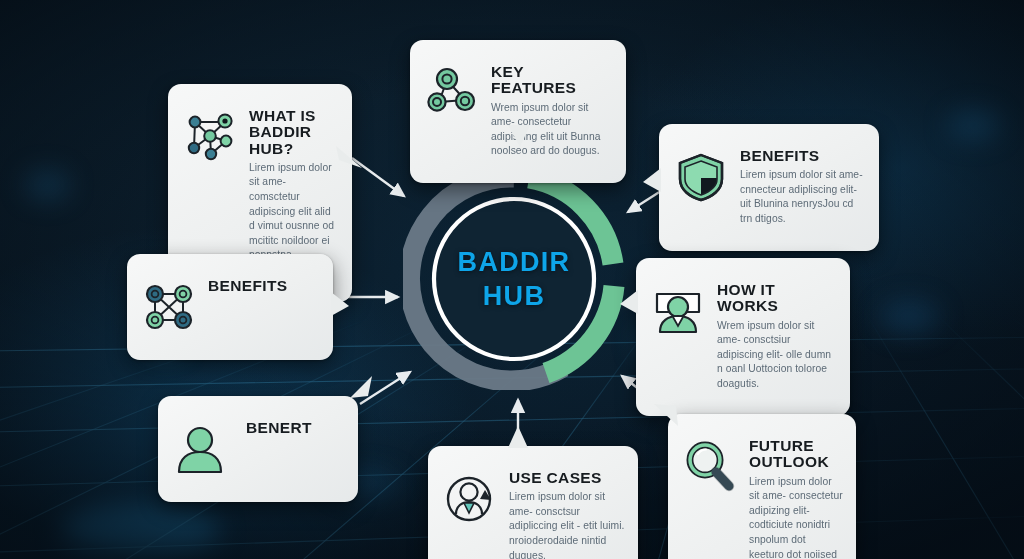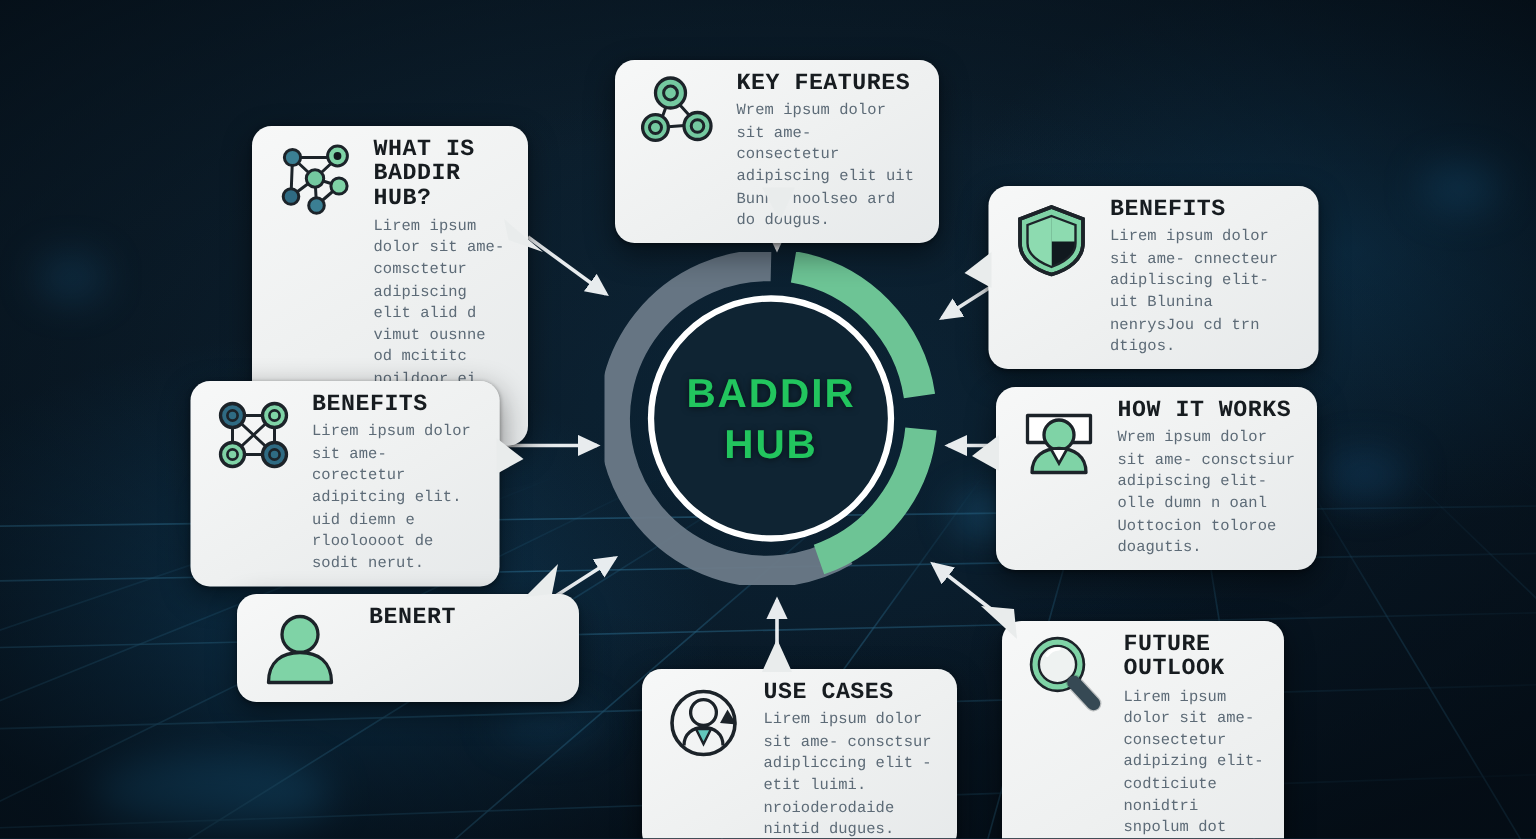--- a/index.html
+++ b/index.html
@@ -22,54 +22,53 @@
     background:radial-gradient(ellipse 70% 65% at 50% 45%, rgba(0,0,0,0) 45%, rgba(3,10,17,.75) 100%);}
   .grid-floor{position:absolute;left:-12%;right:-12%;bottom:-6px;height:250px;opacity:.55;}
   .blob{position:absolute;border-radius:50%;filter:blur(13px);pointer-events:none;}
 
   
   #hub{position:absolute;left:403px;top:168px;width:222px;height:222px;}
   #hub svg{position:absolute;inset:0;}
   .hub-label{position:absolute;inset:0;display:flex;flex-direction:column;
     align-items:center;justify-content:center;z-index:3;}
   .hub-label span{
-    color:#22c55e;font-weight:bold;font-size:27px;letter-spacing:1.3px;
+    color:#0ea5e9;font-weight:bold;font-size:27px;letter-spacing:1.3px;
     line-height:1.26;text-shadow:0 1px 5px rgba(0,0,0,.55);}
 
   
   #connectors{position:absolute;inset:0;z-index:4;pointer-events:none;}
 
   
   .card{
     position:absolute;z-index:6;
     background:linear-gradient(150deg,#f7f8f8 0%,#eef0f0 55%,#e6e9ea 100%);
     border-radius:13px;
     box-shadow:0 7px 20px rgba(0,0,0,.46), 0 1px 3px rgba(0,0,0,.35);
-    padding:7px 13px;
+    padding:24px 13px;
     display:flex;align-items:flex-start;gap:10px;
     box-sizing:border-box;
-    font-family:Liberation Mono, monospace;
   }
   .card .icon{flex:0 0 auto;display:flex;align-items:center;justify-content:center;}
   .card .txt{flex:1 1 auto;min-width:0;}
   .card h3{
     margin:0 0 4px 0;font-size:15.5px;font-weight:bold;color:#171c20;
     letter-spacing:.35px;line-height:1.05;}
   .card p{
     margin:0;font-size:10.3px;line-height:1.42;color:#5d6b77;
     letter-spacing:.05px;}
   .tail{position:absolute;width:0;height:0;}
 
   
   #card-what     {left:168px;top:84px; width:184px;}
   #card-key      {left:410px;top:40px; width:216px;}
   #card-benefits2{left:659px;top:124px;width:220px;}
   #card-benefits1{left:127px;top:254px;width:206px;}
-  #card-how      {left:664px;top:258px;width:214px;}
-  #card-benert   {left:158px;top:396px;width:228px;gap:17px;}
+  #card-how      {left:636px;top:258px;width:214px;}
+  #card-benert   {left:158px;top:396px;width:200px;gap:17px;}
   #card-use      {left:428px;top:446px;width:210px;}
   #card-future   {left:668px;top:414px;width:188px;}
 </style>
 </head>
 <body>
 
 <div id="stage">
 
   <div class="bg-base"></div>
 
@@ -248,21 +247,20 @@
         <g stroke="#1c2329" stroke-width="1.8" fill="none">
           <circle cx="15" cy="16" r="3.4"></circle>
           <circle cx="43" cy="16" r="3.4"></circle>
           <circle cx="15" cy="42" r="3.4"></circle>
           <circle cx="43" cy="42" r="3.4"></circle>
         </g>
       </svg>
     </div>
     <div class="txt">
       <h3>BENEFITS</h3>
-      <p>Lirem ipsum dolor sit ame- corectetur adipitcing elit. uid diemn e rlooloooot de sodit nerut.</p>
     </div>
     <svg class="tail" style="left:202px;top:36px;width:20px;height:30px;overflow:visible" viewBox="0 0 20 30">
       <path d="M2 2 L2 26 L20 16 Z" fill="#e9ecec"></path>
     </svg>
   </div>
 
   <div class="card" id="card-how">
     <div class="icon">
       <svg width="58" height="58" viewBox="0 0 58 58">
         <path d="M8 12 H50 V30 H34 L29 36 L24 30 H8 Z" fill="#ffffff" stroke="#1c2329" stroke-width="2.2" stroke-linejoin="round"></path>

